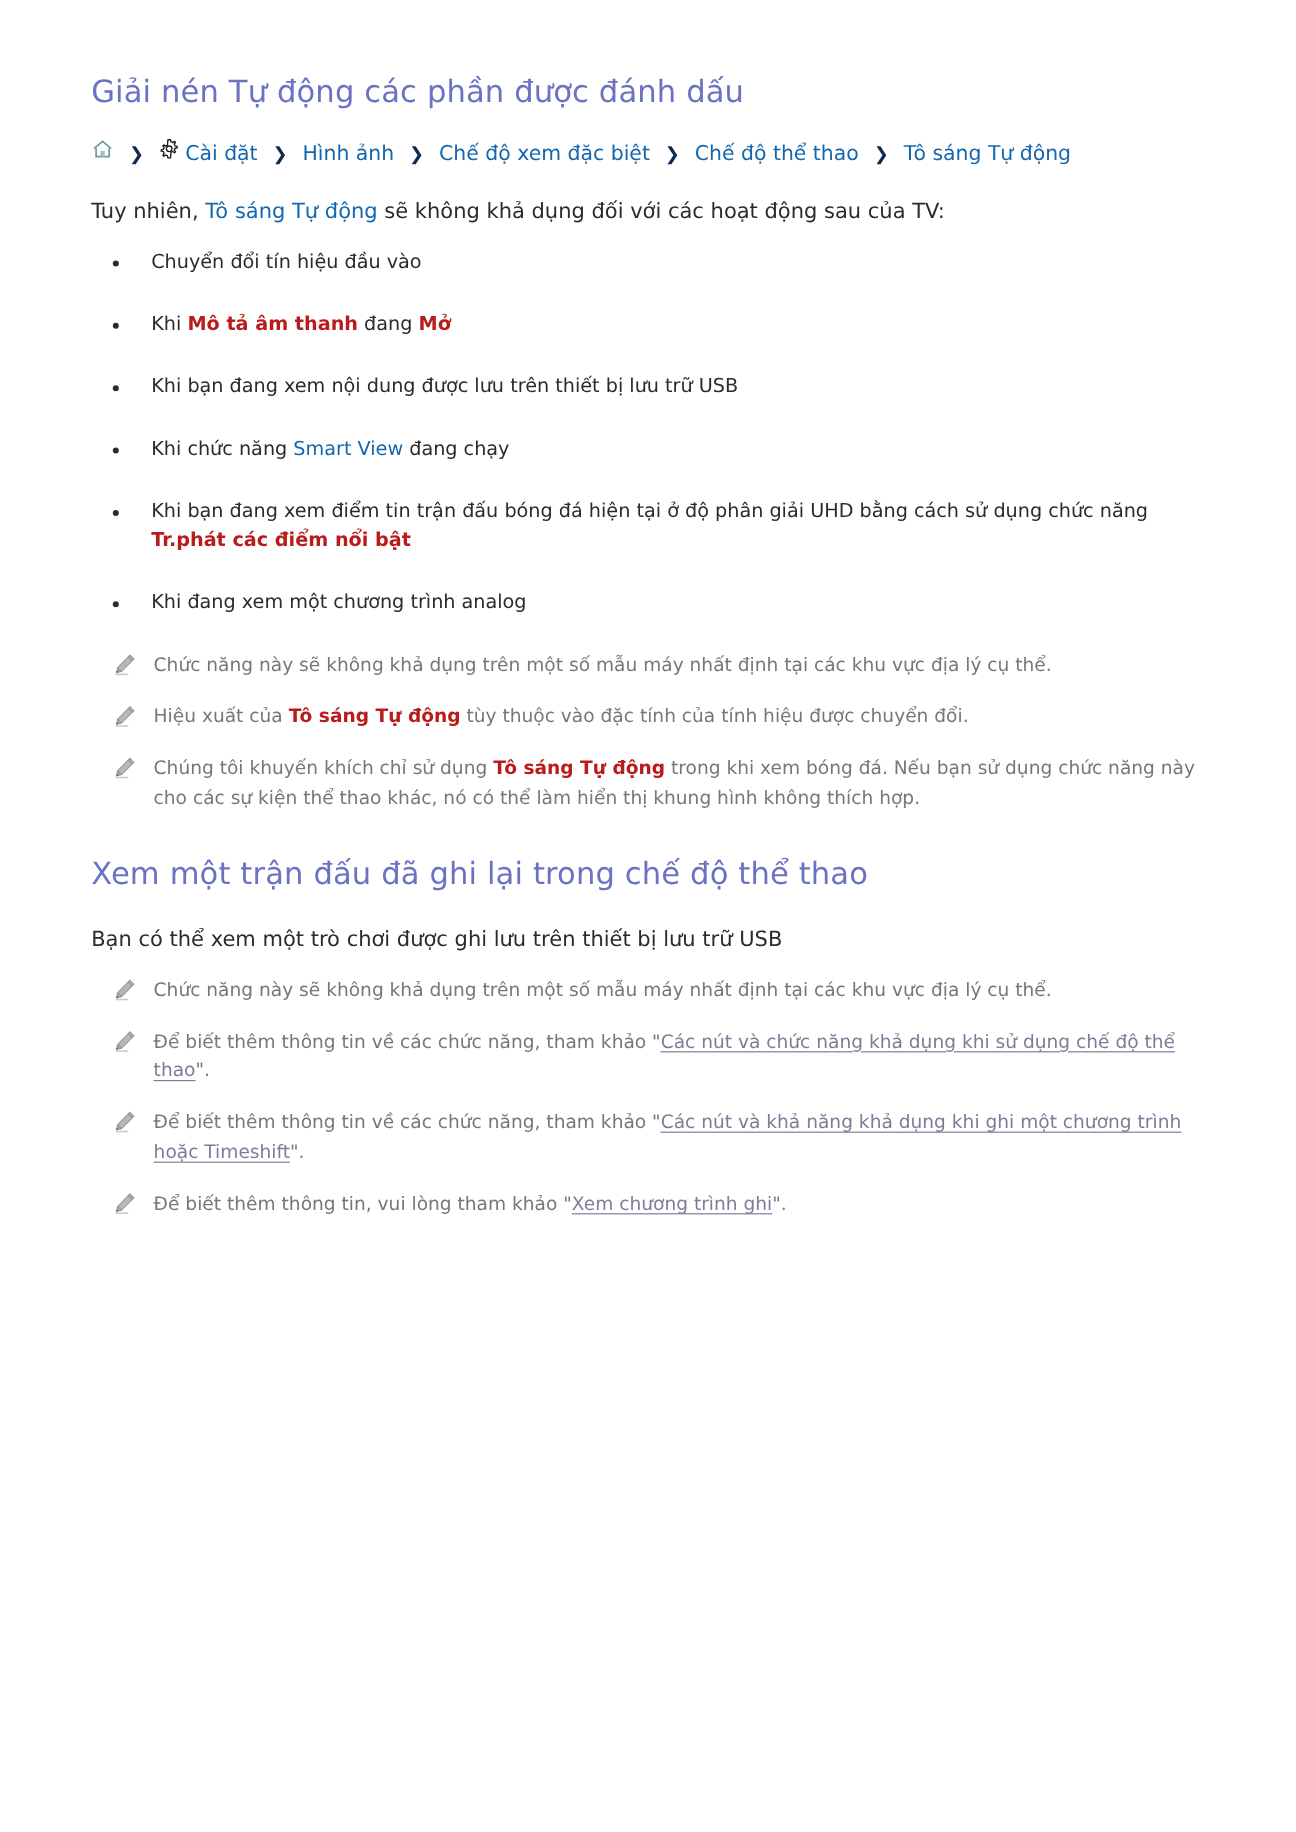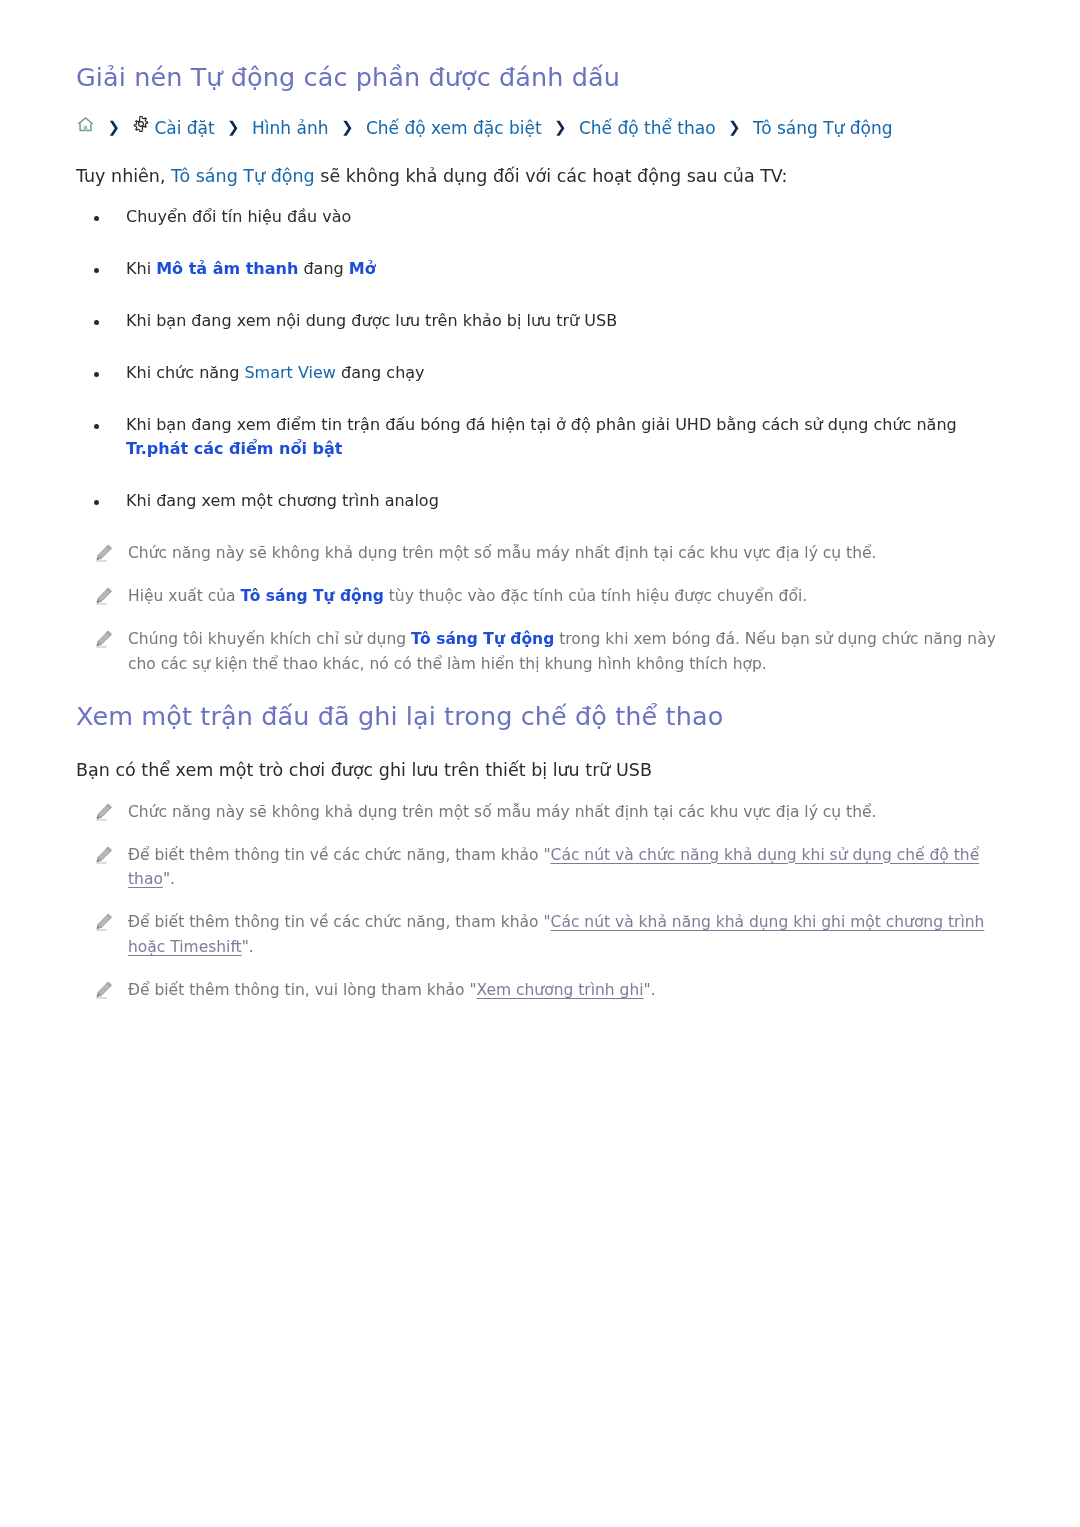--- a/index.html
+++ b/index.html
@@ -28,21 +28,21 @@
   
   h1.section-title {
     font-size: 25.5px;
     line-height: 1.25;
     font-weight: 400;
     color: #6a73c2;
     margin: 0 0 22px 0;
     letter-spacing: 0.1px;
   }
   .section-title.second {
-    margin-top: 24px;
+    margin-top: 36px;
     margin-bottom: 26px;
   }
 
   
   .breadcrumb {
     font-size: 17px;
     line-height: 1.3;
     color: #1467ad;
     margin: 0 0 24px 0;
     display: block;
@@ -70,21 +70,21 @@
   .ico-gear { margin-right: 4px; }
 
   
   p.body-text {
     font-size: 17.5px;
     line-height: 1.45;
     margin: 0 0 16px 0;
     color: #2b2b2b;
   }
   .lnk { color: #1467ad; }
-  .lnk-b { color: #1d4ed8; font-weight: bold; }
+  .lnk-b { color: #b91c1c; font-weight: bold; }
 
   
   ul.bullets {
     list-style: none;
     margin: 12px 0 10px 0;
     padding: 0;
   }
   ul.bullets > li {
     position: relative;
     padding-left: 50px;
@@ -167,21 +167,21 @@
       <span class="crumb">Tô sáng Tự động</span>
     </div>
 
     <p class="body-text">
       <span>Tuy nhiên, </span><span class="lnk">Tô sáng Tự động</span><span> sẽ không khả dụng đối với các hoạt động sau của TV:</span>
     </p>
 
     <ul class="bullets" id="bullets-1">
         <li class="wide"><span>Chuyển đổi tín hiệu đầu vào</span></li>
         <li class="wide"><span>Khi </span><span class="lnk-b">Mô tả âm thanh</span><span> đang </span><span class="lnk-b">Mở</span></li>
-        <li class="wide"><span>Khi bạn đang xem nội dung được lưu trên khảo bị lưu trữ USB</span></li>
+        <li class="wide"><span>Khi bạn đang xem nội dung được lưu trên thiết bị lưu trữ USB</span></li>
         <li class="wide"><span>Khi chức năng </span><span class="lnk">Smart View</span><span> đang chạy</span></li>
         <li class="wide"><span>Khi bạn đang xem điểm tin trận đấu bóng đá hiện tại ở độ phân giải UHD bằng cách sử dụng chức năng </span><span class="lnk-b">Tr.phát các điểm nổi bật</span></li>
         <li class="wide"><span> Khi đang xem một chương trình analog</span></li>
       </ul>
 
     <ul class="notes" id="notes-1">
         <li><span class="pencil"><svg width="20" height="20" viewBox="0 0 20 20">
               <path d="M14.3 1.9 L17.6 5.2 L7.2 15.6 L3.1 16.5 L4.0 12.4 Z" fill="#b8b8b8" stroke="#9a9a9a" stroke-width="0.9"></path>
               <path d="M13.0 3.2 L16.3 6.5" stroke="#8f8f8f" stroke-width="0.9" fill="none"></path>
               <path d="M4.0 12.4 L7.2 15.6" stroke="#8f8f8f" stroke-width="0.9" fill="none"></path>

